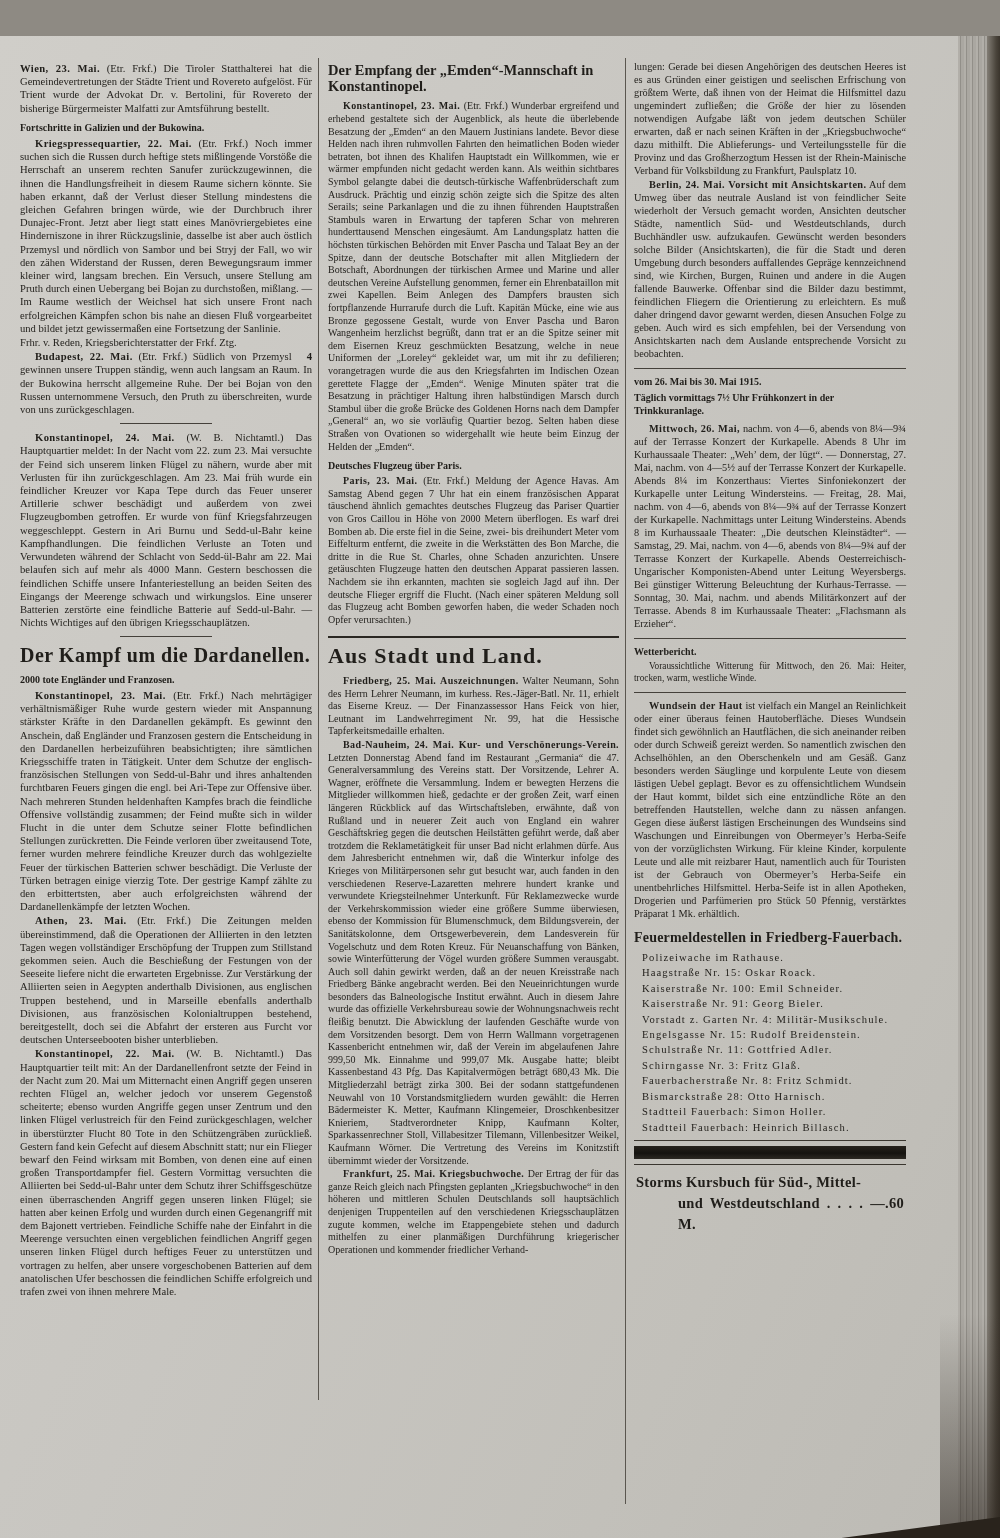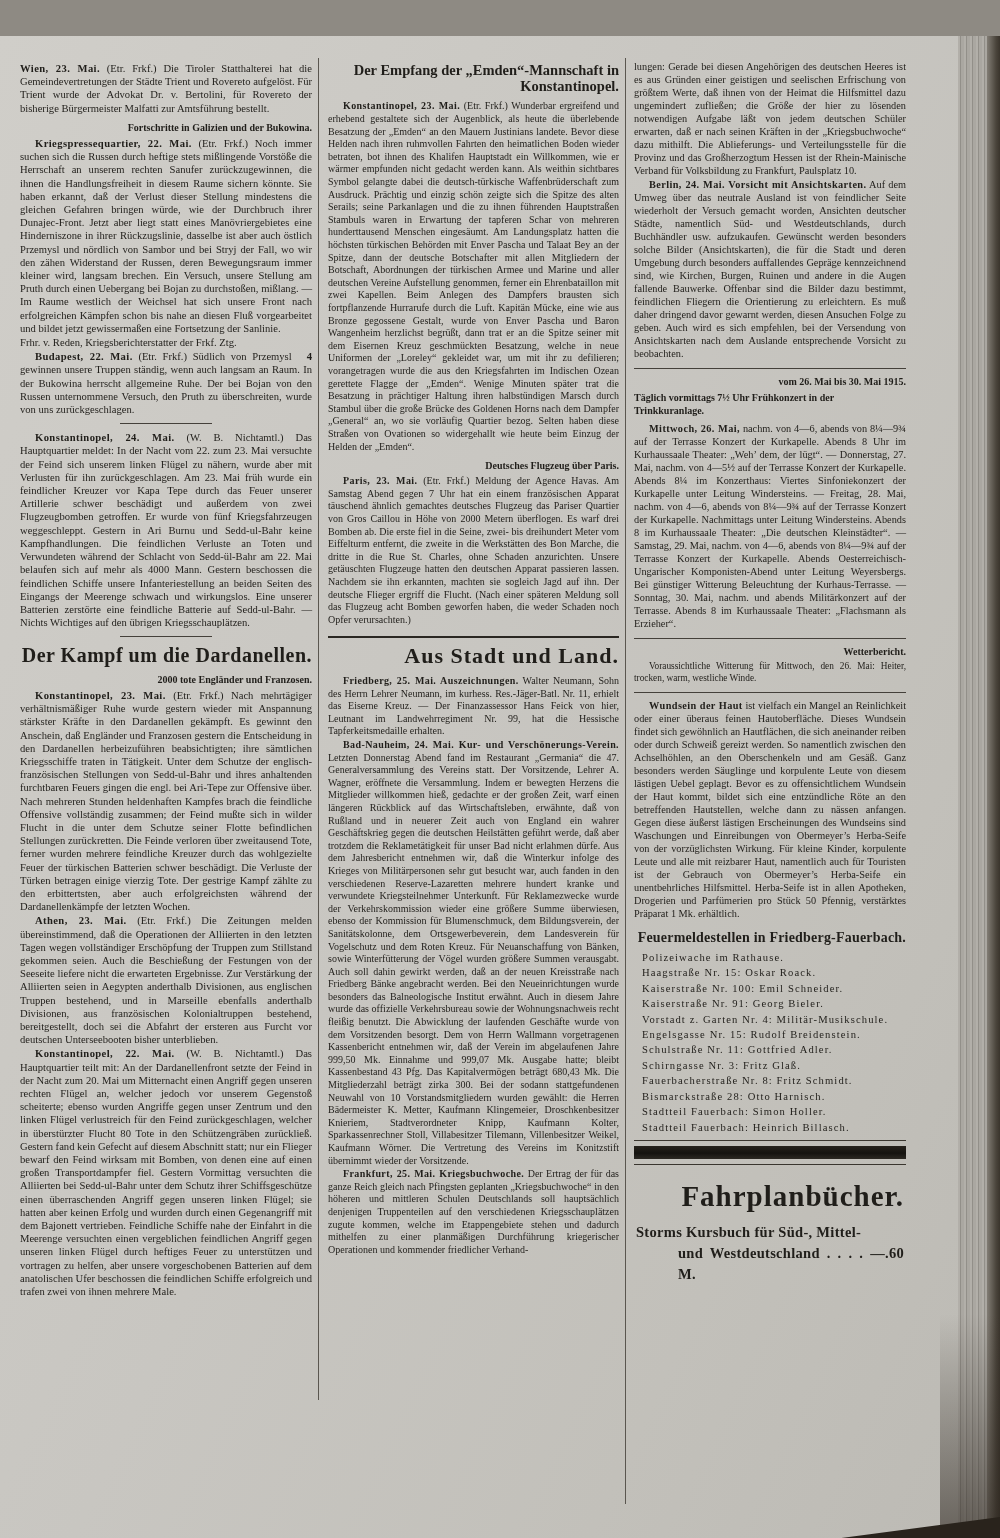--- a/index.html
+++ b/index.html
@@ -14,21 +14,21 @@
   #col-left {left:20px; top:26px;width:292px;font-size:10.6px;line-height:13.2px;}
   #col-mid  {left:328px;top:24px;width:291px;font-size:10.0px;line-height:12.6px;}
   #col-right{left:634px;top:24px;width:272px;font-size:10.3px;line-height:13.0px;}
   .vrule{position:absolute;width:1px;background:#5a564f;}
   #vrule1{left:318px;top:22px;height:1342px;}
   #vrule2{left:625px;top:22px;height:1446px;}
   p.art{margin:0 0 1px 0;text-indent:15px;}
   p.noindent{text-indent:0;}
   b.lead{font-weight:bold;letter-spacing:.4px;}
   .tail{float:right;font-weight:bold;}
-  h1,h2{margin:6px 0 4px 0;text-align:right;font-weight:bold;text-indent:0;line-height:1.12;}
+  h1,h2{margin:6px 0 4px 0;text-align:left;font-weight:bold;text-indent:0;line-height:1.12;}
   .h-xl{font-size:25px;letter-spacing:.5px;margin:4px 0 6px;}
   .h-xl2{font-size:20px;letter-spacing:.5px;margin:4px 0 2px;}
   .h-l24{font-size:22px;letter-spacing:1px;margin:6px 0 6px;}
   .h-l18{font-size:18px;letter-spacing:.4px;margin:8px 0 2px;}
   .h-l13{font-size:14px;letter-spacing:.2px;margin:10px 0 4px;}
   .h-med{font-size:10px;margin:7px 0 4px;}
   .h-med2{font-size:14.5px;margin:2px 0 6px;}
   .center-note{text-align:left;font-weight:bold;font-size:10px;margin:2px 0 5px;text-indent:0;}
   .small-par{font-size:9.3px;line-height:11.5px;margin:0 0 2px 0;text-indent:15px;}
   .rule-short{width:92px;border-top:1px solid #44403a;margin:7px auto;}
@@ -112,21 +112,20 @@
       <li>Schirngasse Nr. 3: Fritz Glaß.</li>
       <li>Fauerbacherstraße Nr. 8: Fritz Schmidt.</li>
       <li>Bismarckstraße 28: Otto Harnisch.</li>
       <li>Stadtteil Fauerbach: Simon Holler.</li>
       <li>Stadtteil Fauerbach: Heinrich Billasch.</li>
     </ul>
     <div class="rule-thin"></div>
     <div class="bar"></div>
     <div class="rule-thin"></div>
     <div class="ad">
-      <h1 class="ad-head">Fahrplanbücher.</h1>
       <div>
         <span class="ad-line1">Storms Kursbuch für Süd-, Mittel-</span>
         <span class="ad-line2">und Westdeutschland  .  .  .  . —.60 M.</span>
       </div>
 
     </div>
   </div>
 
   <div id="page-edge"></div>
   <div id="page-edge-dark"></div>

